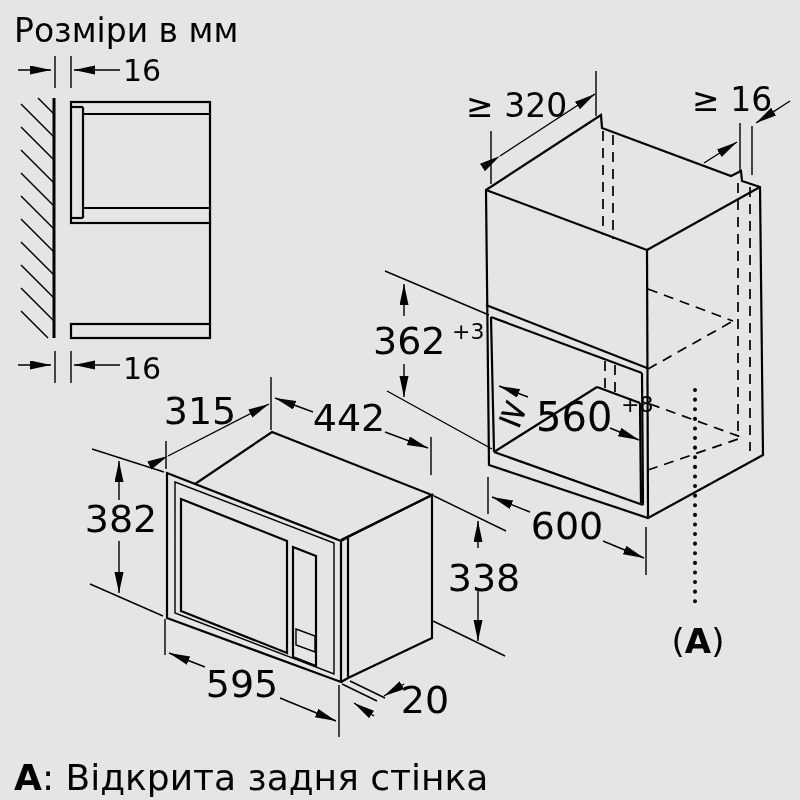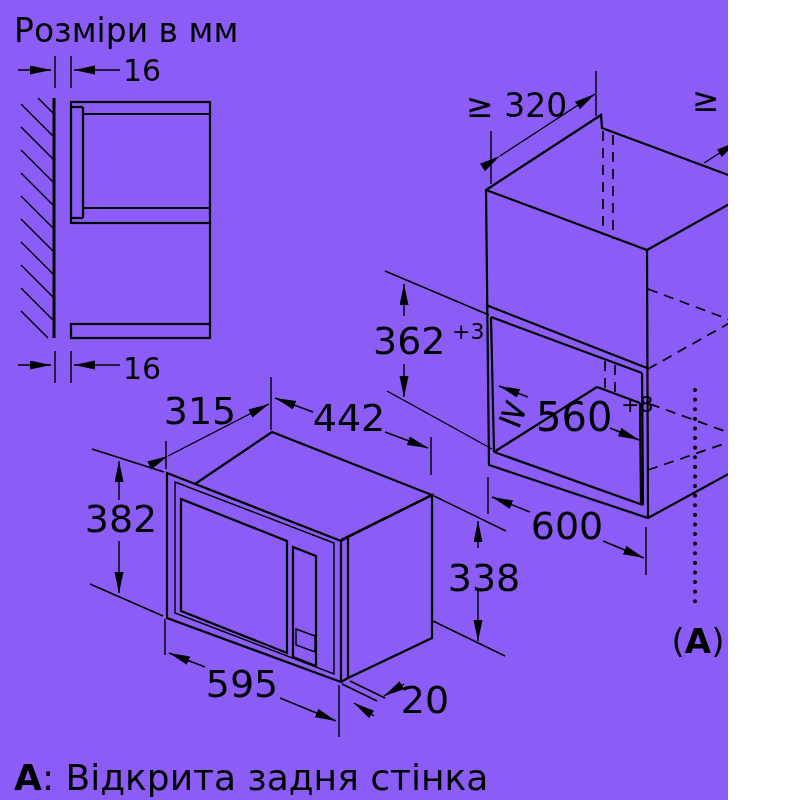--- a/index.html
+++ b/index.html
@@ -1,16 +1,16 @@
 <!DOCTYPE html>
 <html><head>
 <meta charset="utf-8">
 <style>
   html,body{margin:0;padding:0;background:#fff;}
-  .page{position:relative;width:728px;height:800px;background:#8b5cf6;overflow:hidden;
+  .page{position:relative;width:800px;height:800px;background:#e5e5e5;overflow:hidden;
         font-family:"DejaVu Sans","Liberation Sans",sans-serif;}
   svg{display:block;}
   svg text{fill:#000;font-family:"DejaVu Sans","Liberation Sans",sans-serif;}
   .obj{stroke:#000;stroke-width:2.2;fill:none;stroke-linejoin:miter;}
   .thin{stroke:#000;stroke-width:1.4;fill:none;}
   .dash{stroke:#000;stroke-width:1.7;fill:none;stroke-dasharray:10 7;}
   .dots{stroke:#000;stroke-width:4;fill:none;stroke-dasharray:0.1 9.5;stroke-linecap:round;}
   .wall{stroke:#000;stroke-width:3;fill:none;}
   .dim-num{font-size:38px;}
   .dim-small{font-size:30px;}

